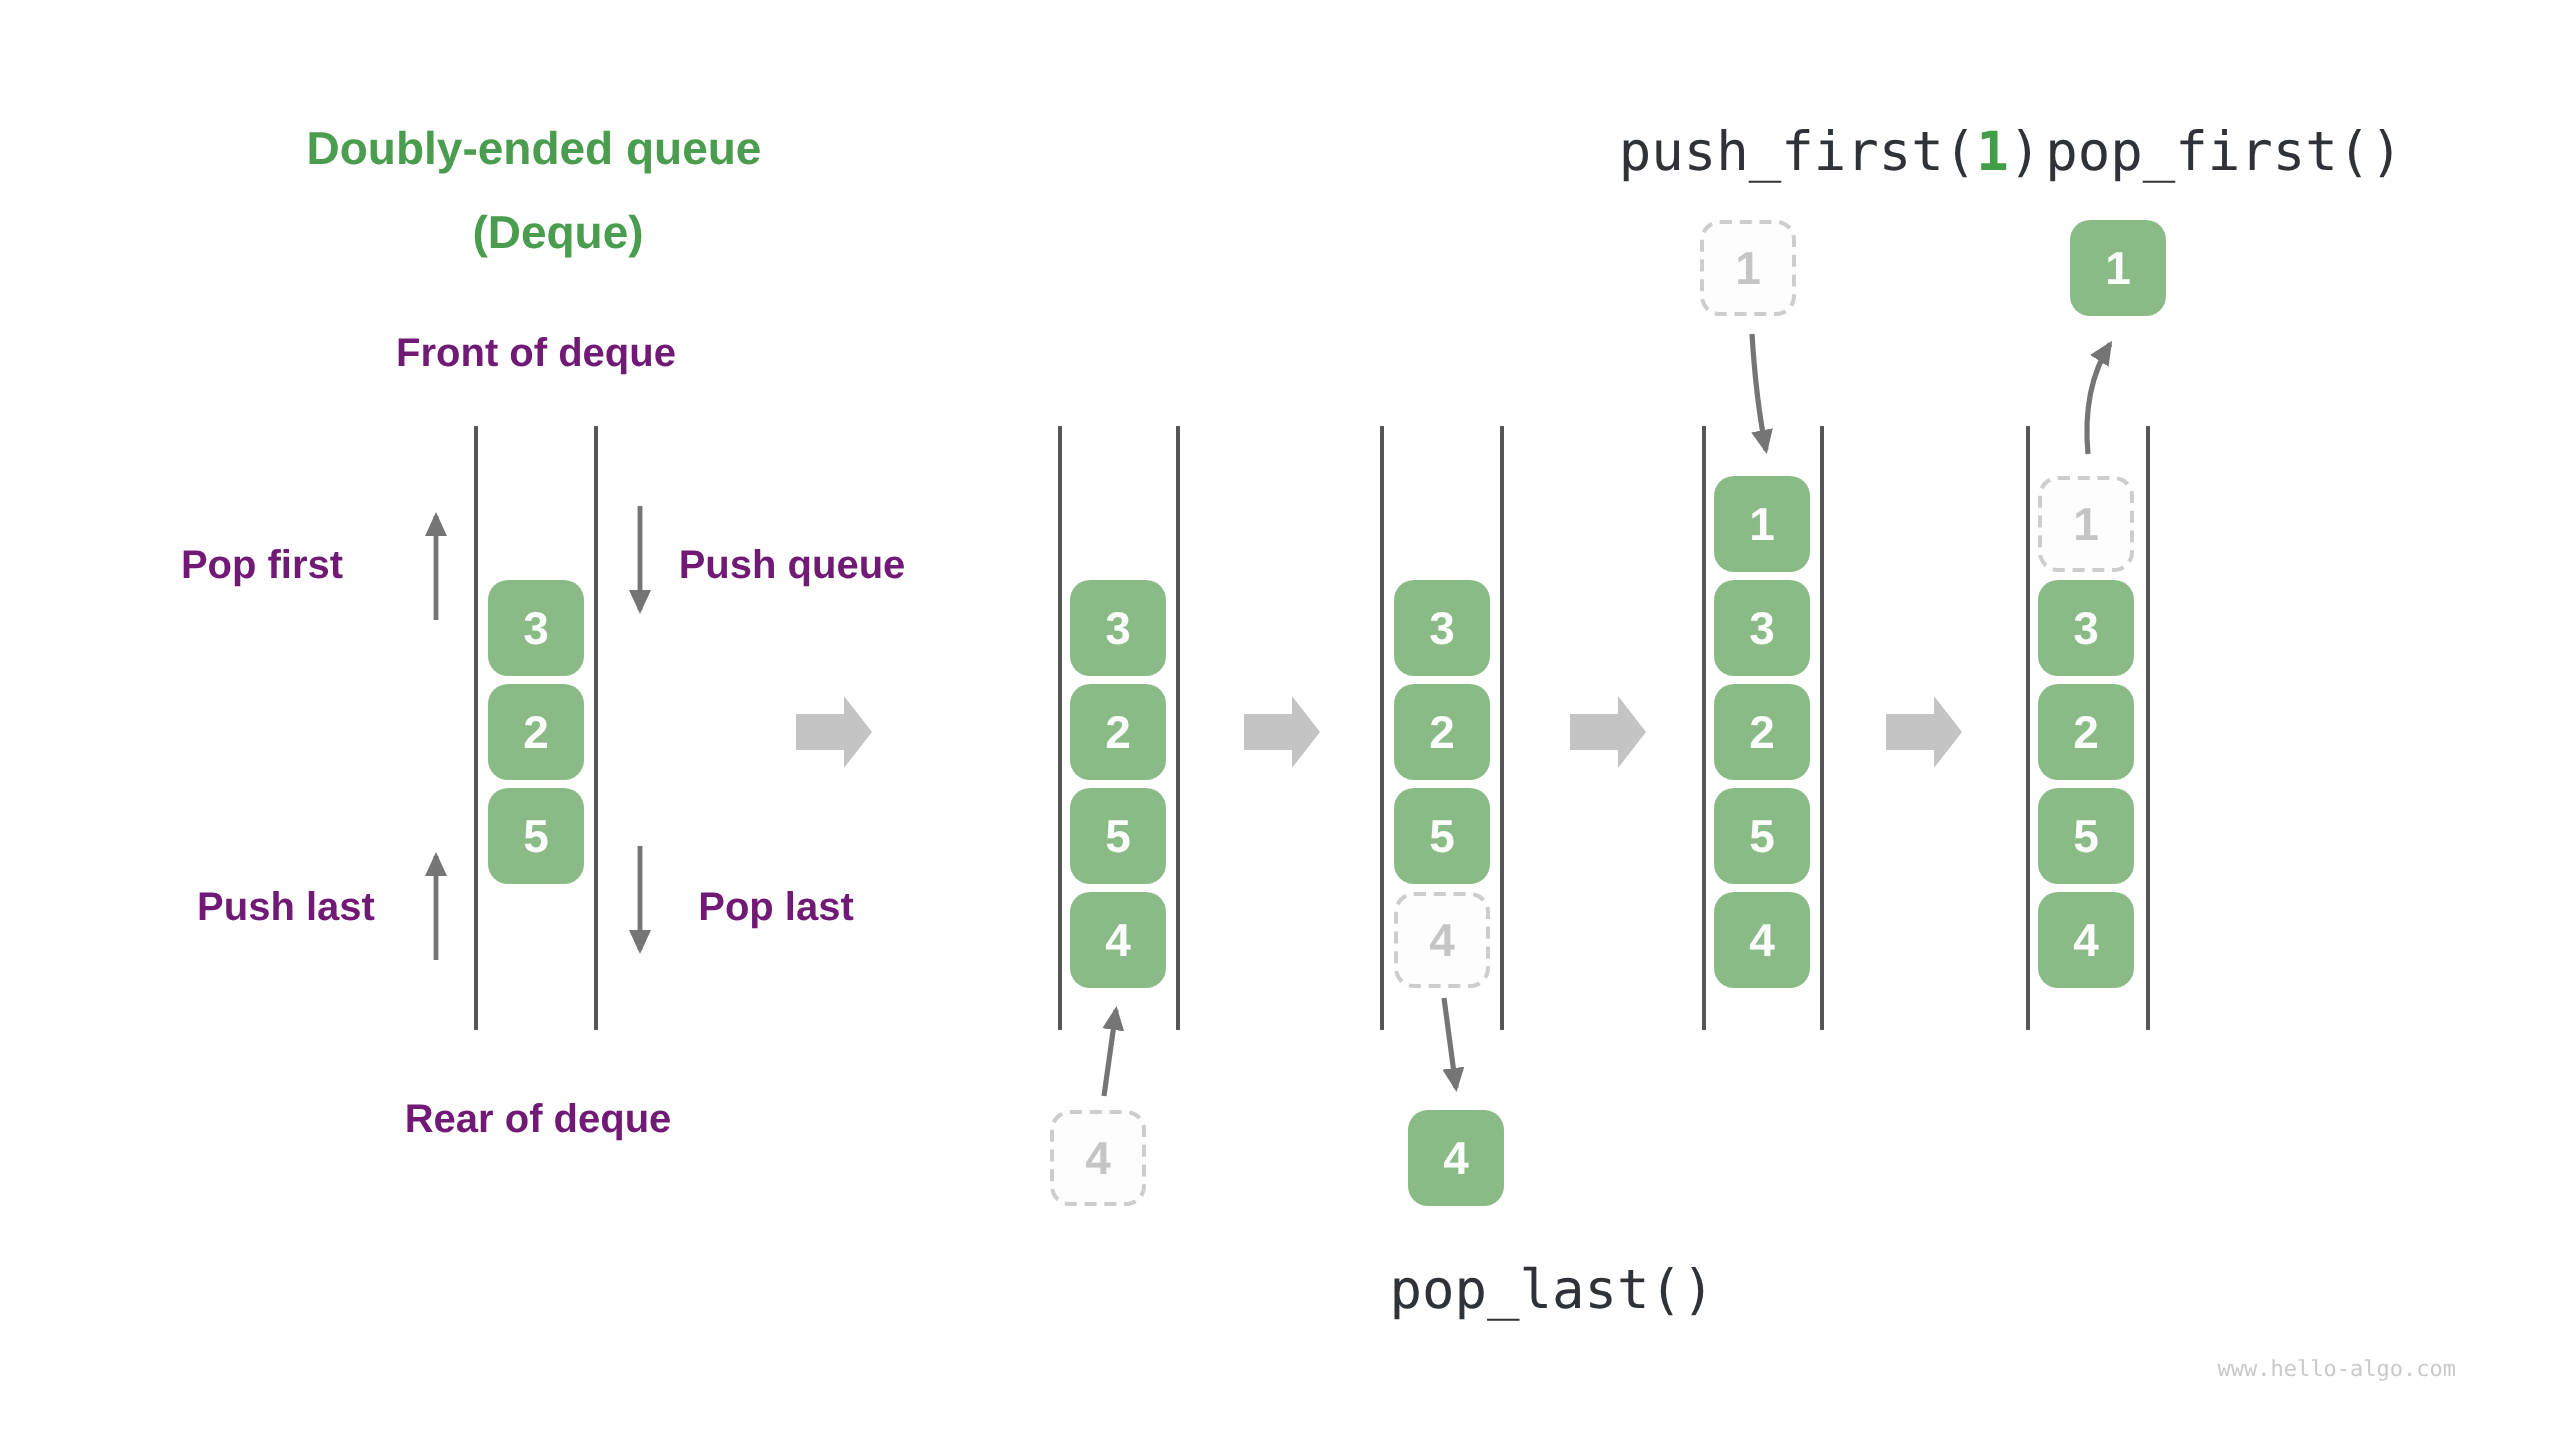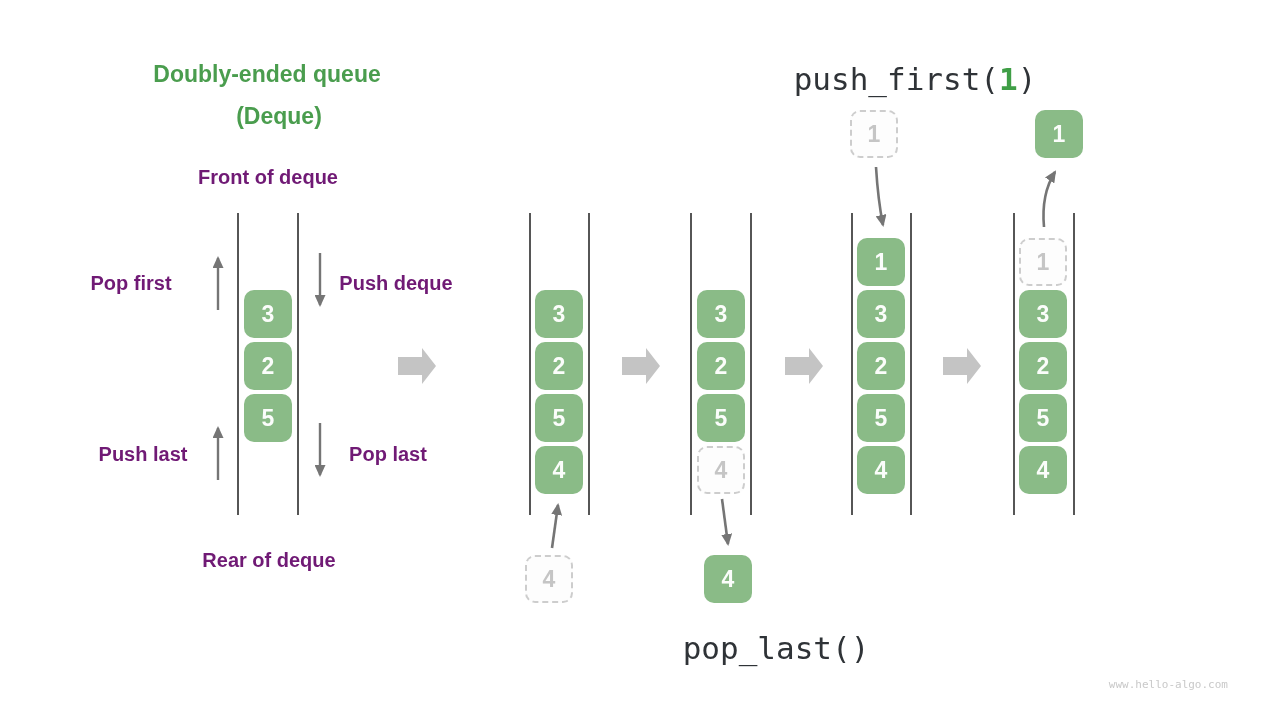--- a/index.html
+++ b/index.html
@@ -6,21 +6,21 @@
   .canvas{
     position:relative;width:1280px;height:720px;background:#ffffff;overflow:hidden;
     font-family:"Liberation Sans",sans-serif;
   }
   
   .tlabel{position:absolute;transform:translateX(-50%);white-space:nowrap;}
   .title-line{font-size:23px;font-weight:700;color:#4a9d4e;}
   .side-label{font-size:20px;font-weight:700;color:#701a75;}
   .code{
     position:absolute;transform:translateX(-50%);white-space:nowrap;
-    font-family:"DejaVu Sans Mono",monospace;font-size:31px;color:#2f3337;
+    font-family:"DejaVu Sans Mono",monospace;font-size:27px;color:#2f3337;
   }
   .code .arg{color:#3f9e46;font-weight:700;}
   .watermark{
     position:absolute;right:52px;top:678px;
     font-family:"DejaVu Sans Mono",monospace;font-size:11px;color:#c9c9c9;
   }
   
   .wall{position:absolute;top:213px;width:2px;height:302px;background:#565656;}
   
   .cell{
@@ -41,25 +41,26 @@
 
 <div class="canvas">
 
   <div class="tlabel title-line" style="left:267px;top:61px;">Doubly-ended queue</div>
   <div class="tlabel title-line" style="left:267px;top:103px;margin-left:12px;">(Deque)</div>
 
   <div class="tlabel side-label" style="left:268px;top:166px;">Front of deque</div>
   <div class="tlabel side-label" style="left:269px;top:549px;">Rear of deque</div>
 
   <div class="tlabel side-label" style="left:131px;top:272px;">Pop first</div>
-  <div class="tlabel side-label" style="left:396px;top:272px;">Push deque</div>
+  <div class="tlabel side-label" style="left:396px;top:272px;">Push queue</div>
   <div class="tlabel side-label" style="left:143px;top:443px;">Push last</div>
   <div class="tlabel side-label" style="left:388px;top:443px;">Pop last</div>
 
   <div class="code" style="left:915px;top:61px;"><span>push_first(</span><span class="arg">1</span><span>)</span></div>
+  <div class="code" style="left:1112px;top:61px;"><span>pop_first()</span></div>
   <div class="code" style="left:776px;top:630px;"><span>pop_last()</span></div>
 
   <div class="wall" style="left:237px;"></div>
   <div class="wall" style="left:297px;"></div>
   <div class="wall" style="left:529px;"></div>
   <div class="wall" style="left:588px;"></div>
   <div class="wall" style="left:690px;"></div>
   <div class="wall" style="left:750px;"></div>
   <div class="wall" style="left:851px;"></div>
   <div class="wall" style="left:910px;"></div>

